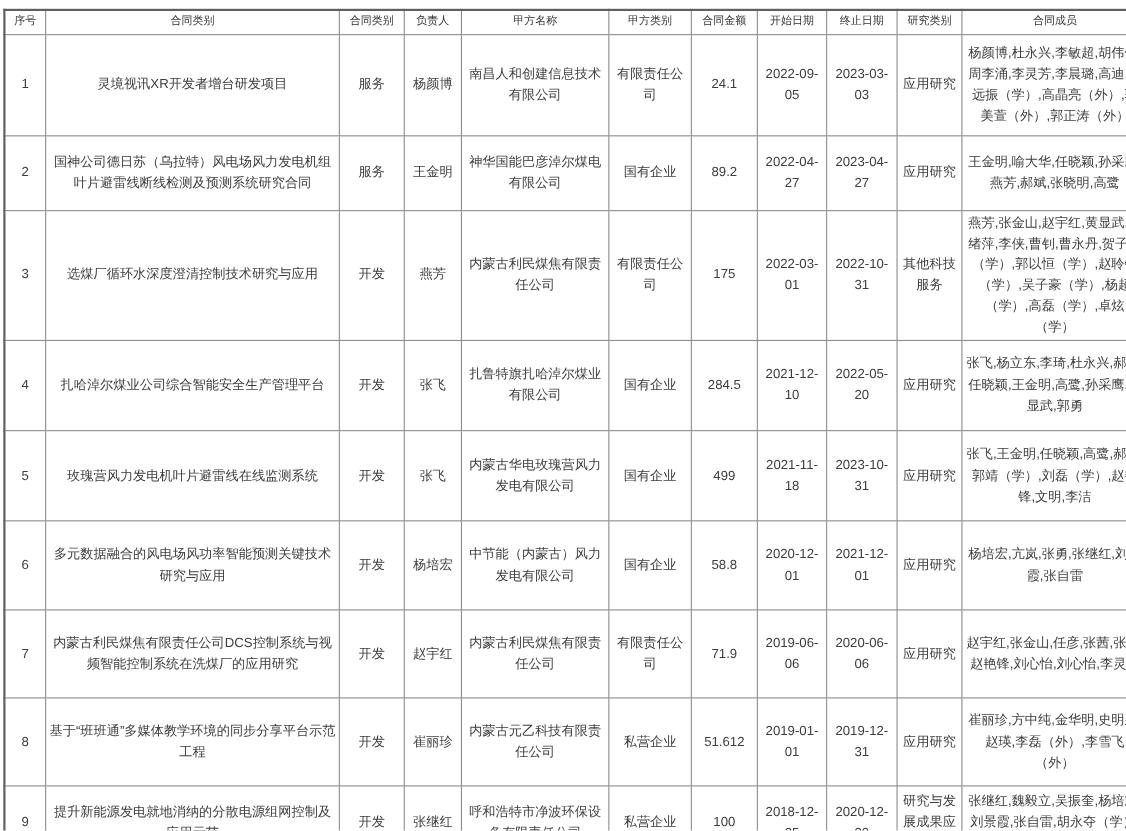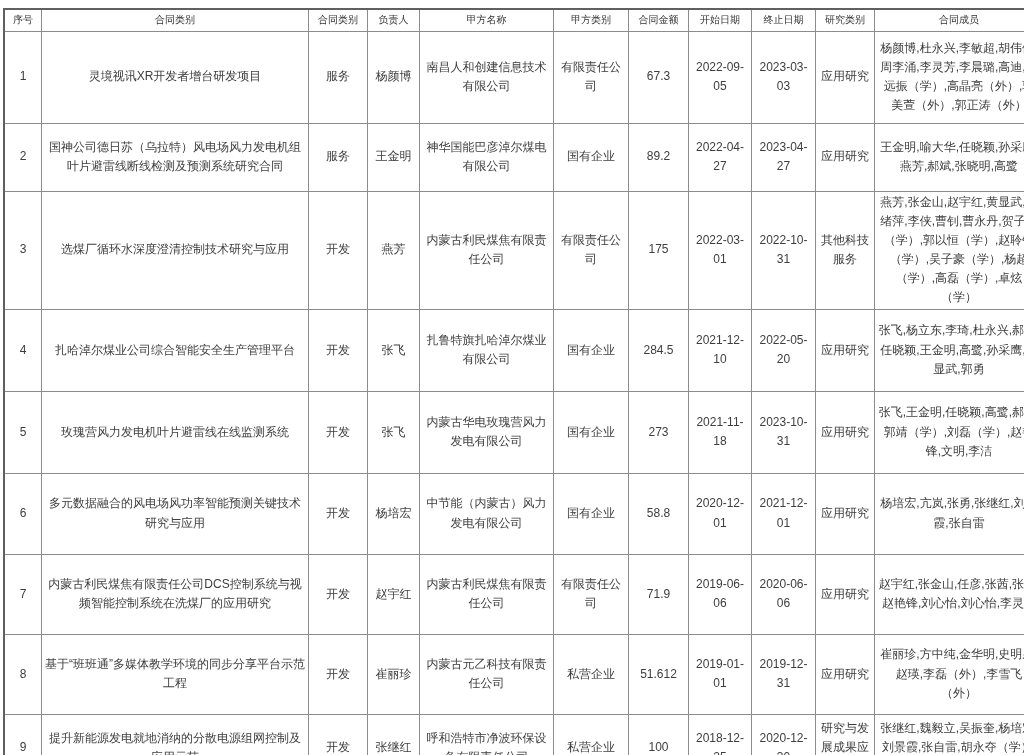--- a/index.html
+++ b/index.html
@@ -82,21 +82,21 @@
         </tr>
     </thead>
     <tbody>
         <tr>
           <td class="col-index">1</td>
           <td class="col-name">灵境视讯XR开发者增台研发项目</td>
           <td class="col-type">服务</td>
           <td class="col-leader">杨颜博</td>
           <td class="col-party_a">南昌人和创建信息技术有限公司</td>
           <td class="col-party_a_type">有限责任公司</td>
-          <td class="col-amount">67.3</td>
+          <td class="col-amount">24.1</td>
           <td class="col-start">2022-09-05</td>
           <td class="col-end">2023-03-03</td>
           <td class="col-research">应用研究</td>
           <td class="col-members">杨颜博,杜永兴,李敏超,胡伟健,周李涌,李灵芳,李晨璐,高迪,刘远振（学）,高晶亮（外）,郭美萱（外）,郭正涛（外）</td>
         </tr>
         <tr>
           <td class="col-index">2</td>
           <td class="col-name">国神公司德日苏（乌拉特）风电场风力发电机组叶片避雷线断线检测及预测系统研究合同</td>
           <td class="col-type">服务</td>
           <td class="col-leader">王金明</td>
@@ -134,21 +134,21 @@
           <td class="col-research">应用研究</td>
           <td class="col-members">张飞,杨立东,李琦,杜永兴,郝斌,任晓颖,王金明,高鹭,孙采鹰,黄显武,郭勇</td>
         </tr>
         <tr>
           <td class="col-index">5</td>
           <td class="col-name">玫瑰营风力发电机叶片避雷线在线监测系统</td>
           <td class="col-type">开发</td>
           <td class="col-leader">张飞</td>
           <td class="col-party_a">内蒙古华电玫瑰营风力发电有限公司</td>
           <td class="col-party_a_type">国有企业</td>
-          <td class="col-amount">273</td>
+          <td class="col-amount">499</td>
           <td class="col-start">2021-11-18</td>
           <td class="col-end">2023-10-31</td>
           <td class="col-research">应用研究</td>
           <td class="col-members">张飞,王金明,任晓颖,高鹭,郝斌,郭靖（学）,刘磊（学）,赵艳锋,文明,李洁</td>
         </tr>
         <tr>
           <td class="col-index">6</td>
           <td class="col-name">多元数据融合的风电场风功率智能预测关键技术研究与应用</td>
           <td class="col-type">开发</td>
           <td class="col-leader">杨培宏</td>

